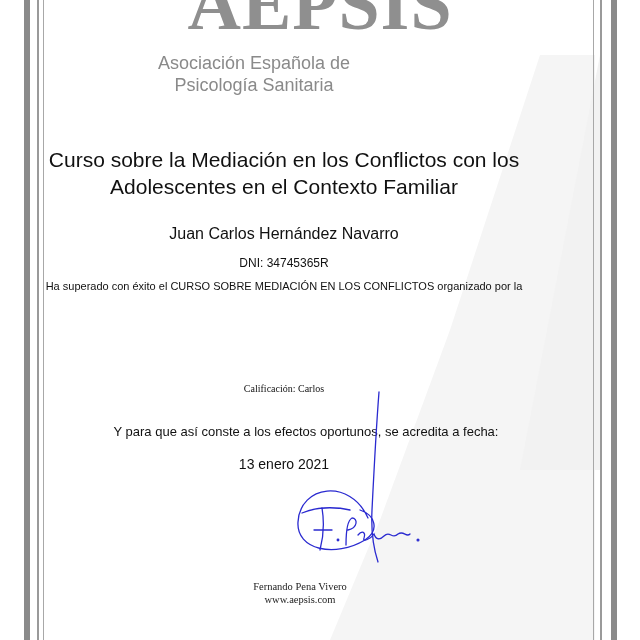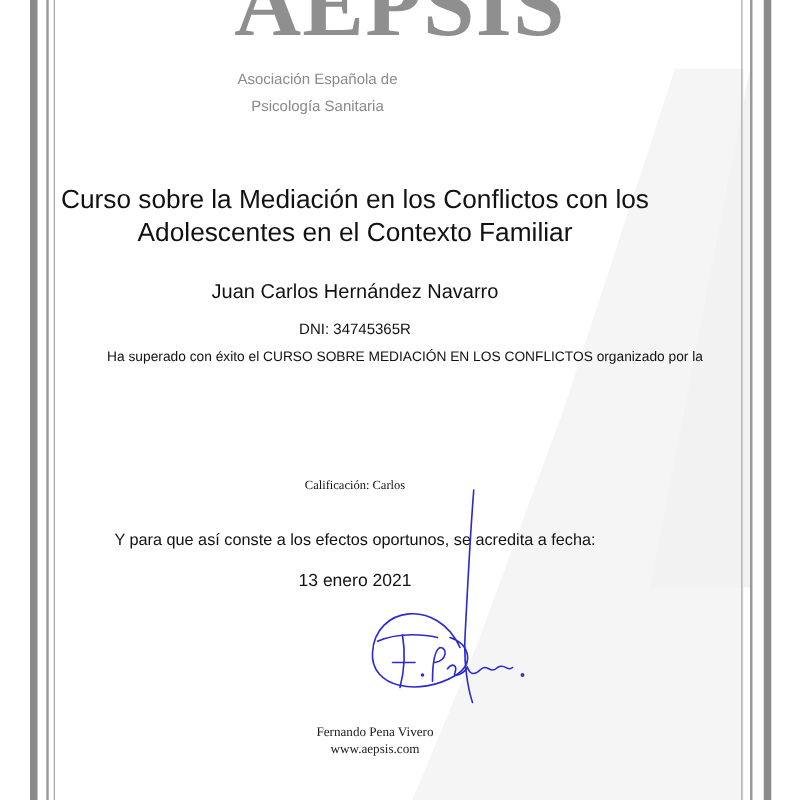--- a/index.html
+++ b/index.html
@@ -3,28 +3,28 @@
 <meta charset="utf-8">
 <style>
   html, body { margin:0; padding:0; }
   body { width:640px; height:640px; background:#ffffff; position:relative; overflow:hidden;
          font-family:"Liberation Sans", sans-serif; color:#111; }
   .bline { position:absolute; top:0; height:640px; }
   .watermark { position:absolute; left:0; top:0; width:640px; height:640px; pointer-events:none; }
   .logo { position:absolute; left:0; width:640px; top:-33px; text-align:center;
           font-family:"Liberation Serif", serif; font-weight:bold; font-size:74px; color:#8f8f8f;
           letter-spacing:1px; line-height:74px; }
-  .assoc { position:absolute; left:0; width:508px; text-align:center; color:#8a8a8a; font-size:12px; line-height:22px; }
+  .assoc { position:absolute; left:0; width:508px; text-align:center; color:#8a8a8a; font-size:18px; line-height:22px; }
   .center { position:absolute; left:0; width:568px; text-align:center; }
   .title { top:146px; font-size:21px; line-height:27px; color:#111; }
   .name { top:225px; font-size:16px; color:#111; }
   .dni { top:256px; font-size:12px; color:#111; }
-  .desc { top:279px; font-size:11px; line-height:15px; color:#111;padding-left:40px; }
+  .desc { top:279px; font-size:11px; line-height:15px; color:#111; }
   .grade { top:383px; font-family:"Liberation Serif", serif; font-size:10px; color:#111; }
-  .accredit { top:424px; font-size:13px; color:#111; }
+  .accredit { top:424px; font-size:13px; color:#111;margin-left:22px; }
   .date { top:456px; font-size:14px; color:#111; }
   .footer { font-family:"Liberation Serif", serif; font-size:10.5px; line-height:13px; color:#222;padding-left:16px; }
   .signature { position:absolute; left:280px; top:390px; width:150px; height:180px; }
 </style>
 </head>
 <body>
 
 <svg class="watermark" viewBox="0 0 640 640">
   <polygon points="540,55 595,55 595,640 330,640 380,520 450,330" fill="#f5f5f5"></polygon>
   <polygon points="600,55 600,470 520,470" fill="#f2f2f2"></polygon>

